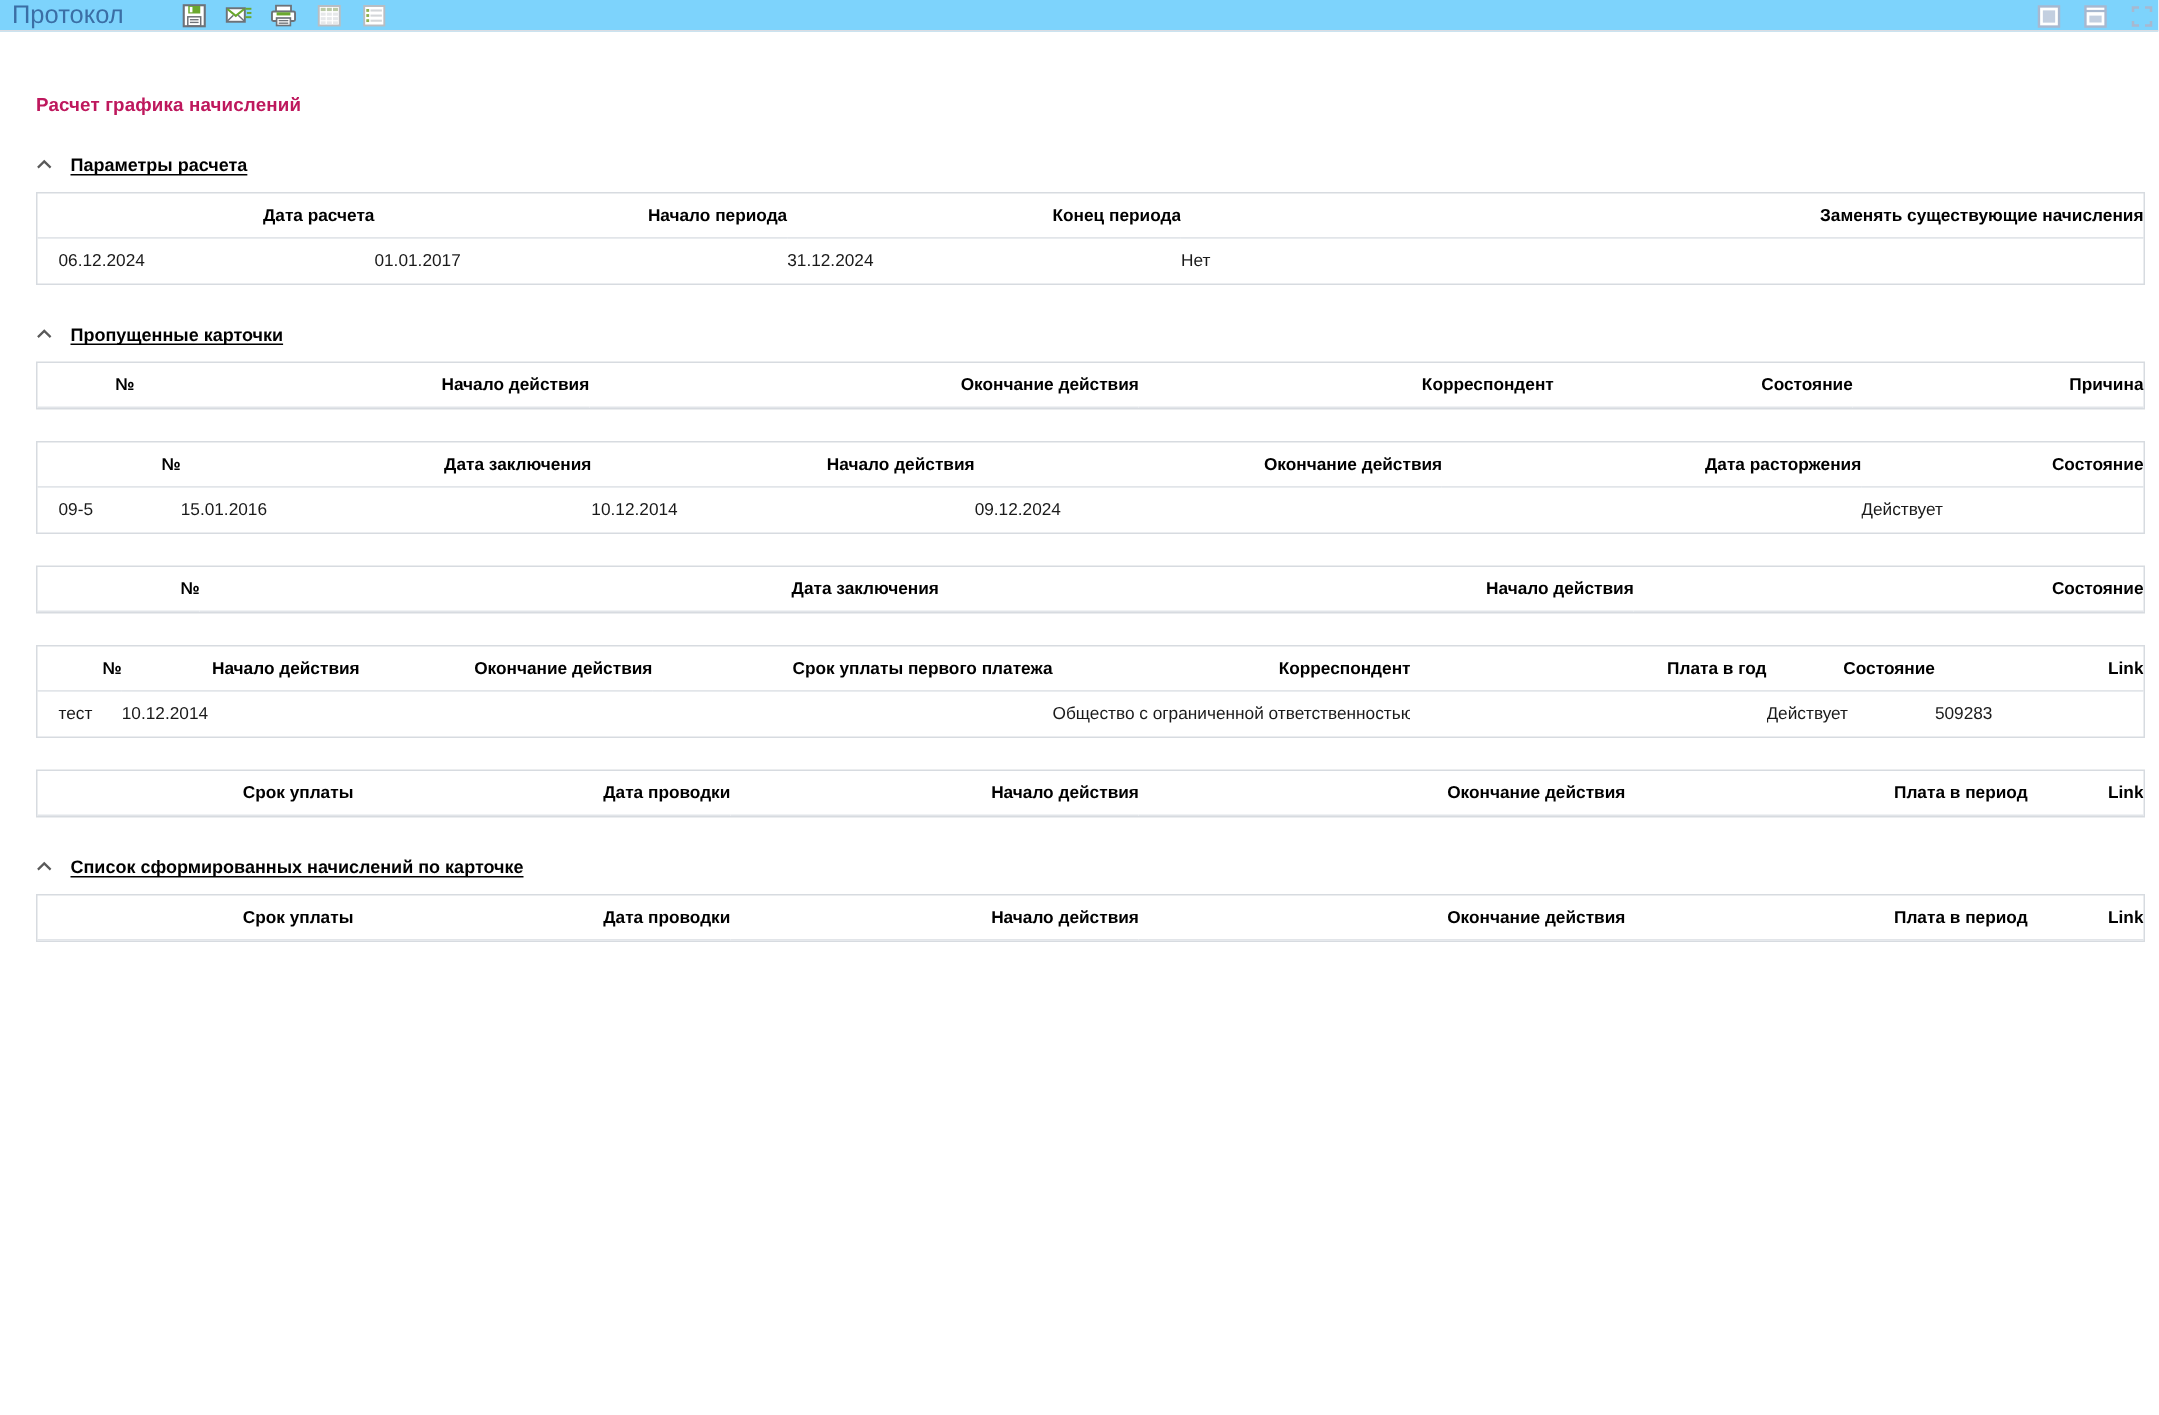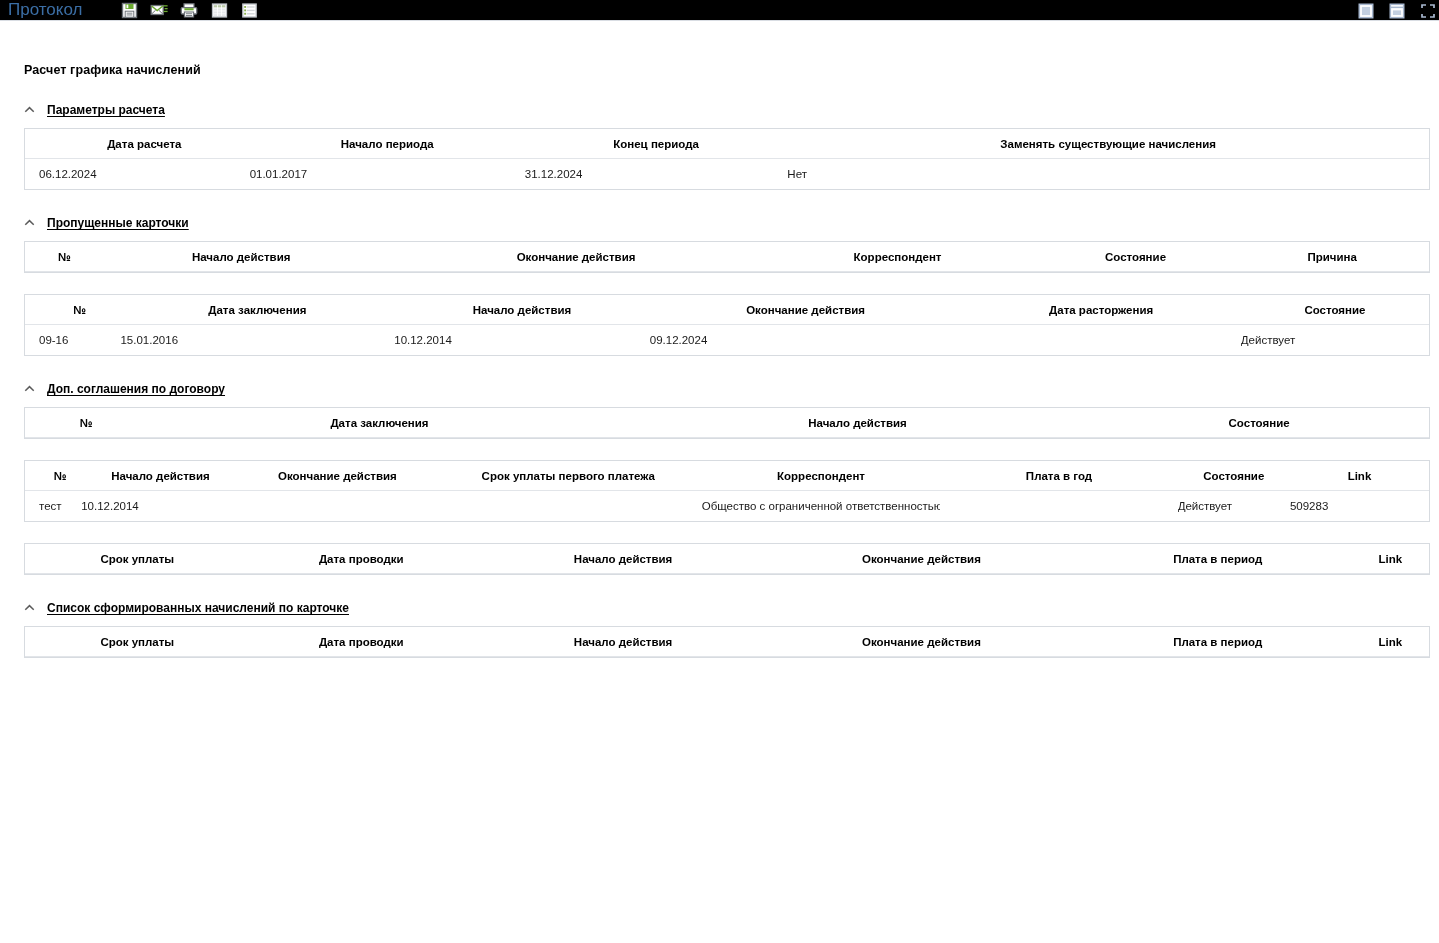--- a/index.html
+++ b/index.html
@@ -10,21 +10,21 @@
     font-family: "Liberation Sans", sans-serif;
     color: #1a1a1a;
     overflow: hidden;
   }
 
   
   .toolbar {
     position: relative;
     height: 21px;
     width: 1439px;
-    background: #000000;
+    background: #7dd3fc;
     border-bottom: 1px solid #d9dde3;
     display: flex;
     align-items: center;
   }
   .app-title {
     font-size: 17px;
     color: #3b6ea5;
     font-weight: 400;
     margin-left: 8px;
     line-height: 20px;
@@ -54,21 +54,21 @@
   }
   .tbtn svg { display: block; }
 
   
   .page {
     padding: 0 9px 0 24px;
   }
   .report-title {
     font-size: 12.5px;
     font-weight: bold;
-    color: #000000;
+    color: #be185d;
     margin: 42px 0 0 0;
     letter-spacing: .1px;
   }
 
   .section { margin-top: 21px; }
   .section-head {
     display: flex;
     align-items: flex-end;
     height: 19px;
     gap: 12px;
@@ -112,21 +112,21 @@
   }
   table.grid {
     width: 100%;
     border-collapse: collapse;
     table-layout: fixed;
   }
   table.grid th {
     font-size: 11.5px;
     font-weight: bold;
     color: #000;
-    text-align: center;
+    text-align: right;
     padding: 9px 0 8px 0;
     border-bottom: 1px solid #e2e5e9;
     white-space: nowrap;
     overflow: hidden;
   }
   table.grid td {
     font-size: 11.5px;
     font-weight: normal;
     color: #1a1a1a;
     text-align: left;
@@ -322,40 +322,32 @@
                 <th class="pad-first">№</th>
                 <th>Дата заключения</th>
                 <th>Начало действия</th>
                 <th>Окончание действия</th>
                 <th>Дата расторжения</th>
                 <th>Состояние</th>
               </tr>
             </thead>
             <tbody>
               <tr>
-                <td class="pad-first">09-16</td>
+                <td class="pad-first">09-5</td>
                 <td>15.01.2016</td>
                 <td>10.12.2014</td>
                 <td>09.12.2024</td>
                 <td></td>
                 <td>Действует</td>
               </tr>
             </tbody>
           </table>
         </div>
       </div>
       <div class="section">
-        <div class="section-head">
-          <span class="caret">
-            <svg width="11" height="11" viewBox="0 0 11 11">
-              <path d="M1.8 7.2 L5.5 3.6 L9.2 7.2" fill="none" stroke="#5a5a5a" stroke-width="1.5" stroke-linecap="square"></path>
-            </svg>
-          </span>
-          <span class="section-title">Доп. соглашения по договору</span>
-        </div>
         <div class="table-wrap">
           <table class="grid">
             <colgroup>
               <col style="width: 7.7%;">
               <col style="width: 35.1%;">
               <col style="width: 33%;">
               <col style="width: 24.2%;">
             </colgroup>
             <thead>
               <tr>

